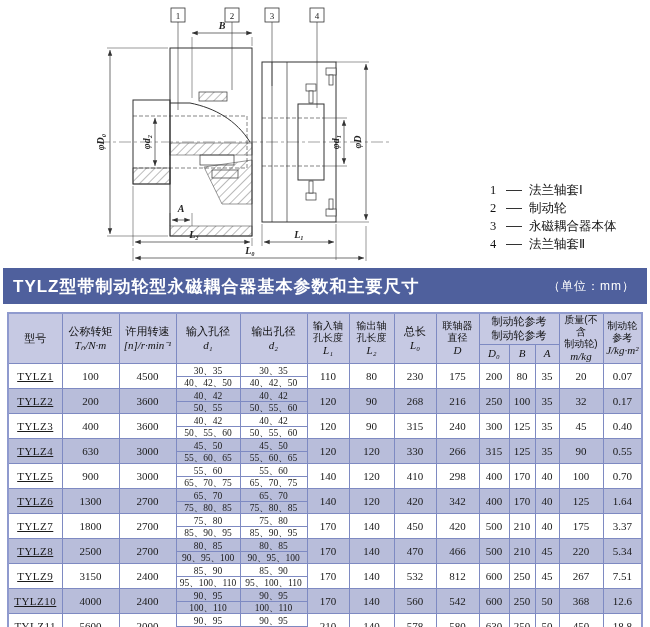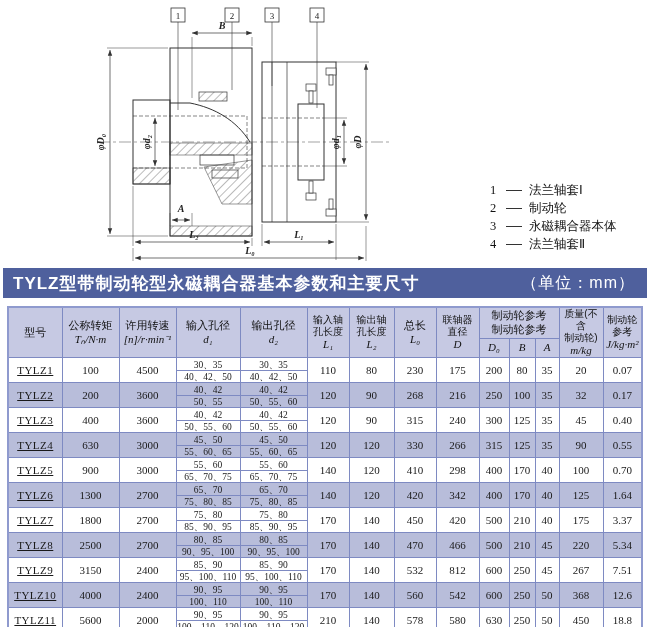--- a/index.html
+++ b/index.html
@@ -9,24 +9,24 @@
   
   .drawing-area{position:relative;width:650px;height:265px;}
   .drawing-svg{position:absolute;left:0;top:0;}
   .legend{position:absolute;left:487px;top:182px;font-family:"Liberation Serif",serif;
           font-size:12.5px;color:#111;}
   .legend-row{display:flex;align-items:center;height:16px;margin-bottom:2px;}
   .legend-num{width:12px;text-align:center;}
   .legend-dash{display:inline-block;width:16px;height:1px;background:#333;margin:0 7px;}
 
   
-  .titlebar{margin:3px 3px 0 3px;height:30px;background:#4f609d;color:#fff;
+  .titlebar{margin:3px 3px 0 3px;height:36px;background:#4f609d;color:#fff;
             display:flex;align-items:center;justify-content:space-between;padding:0 12px 0 10px;}
   .titlebar .title{font-size:17px;font-weight:bold;letter-spacing:1px;}
-  .titlebar .unit{font-size:16px;letter-spacing:1px;}
+  .titlebar .unit{font-size:12px;letter-spacing:1px;}
 
   
   .tablewrap{margin:8px 7px 0 7px;}
   table.spec{border-collapse:collapse;table-layout:fixed;width:636px;
              border:2px solid #8f9ace;}
   table.spec th,table.spec td{border:1px solid #7e8ac2;padding:0;text-align:center;
              vertical-align:middle;overflow:hidden;}
   table.spec th{background:#c6c9e3;font-weight:normal;font-size:11px;line-height:1.25;color:#111;}
   table.spec th.small{font-size:10px;line-height:1.2;}
   .mathtxt{font-family:"Liberation Serif",serif;font-style:italic;font-size:11px;}

